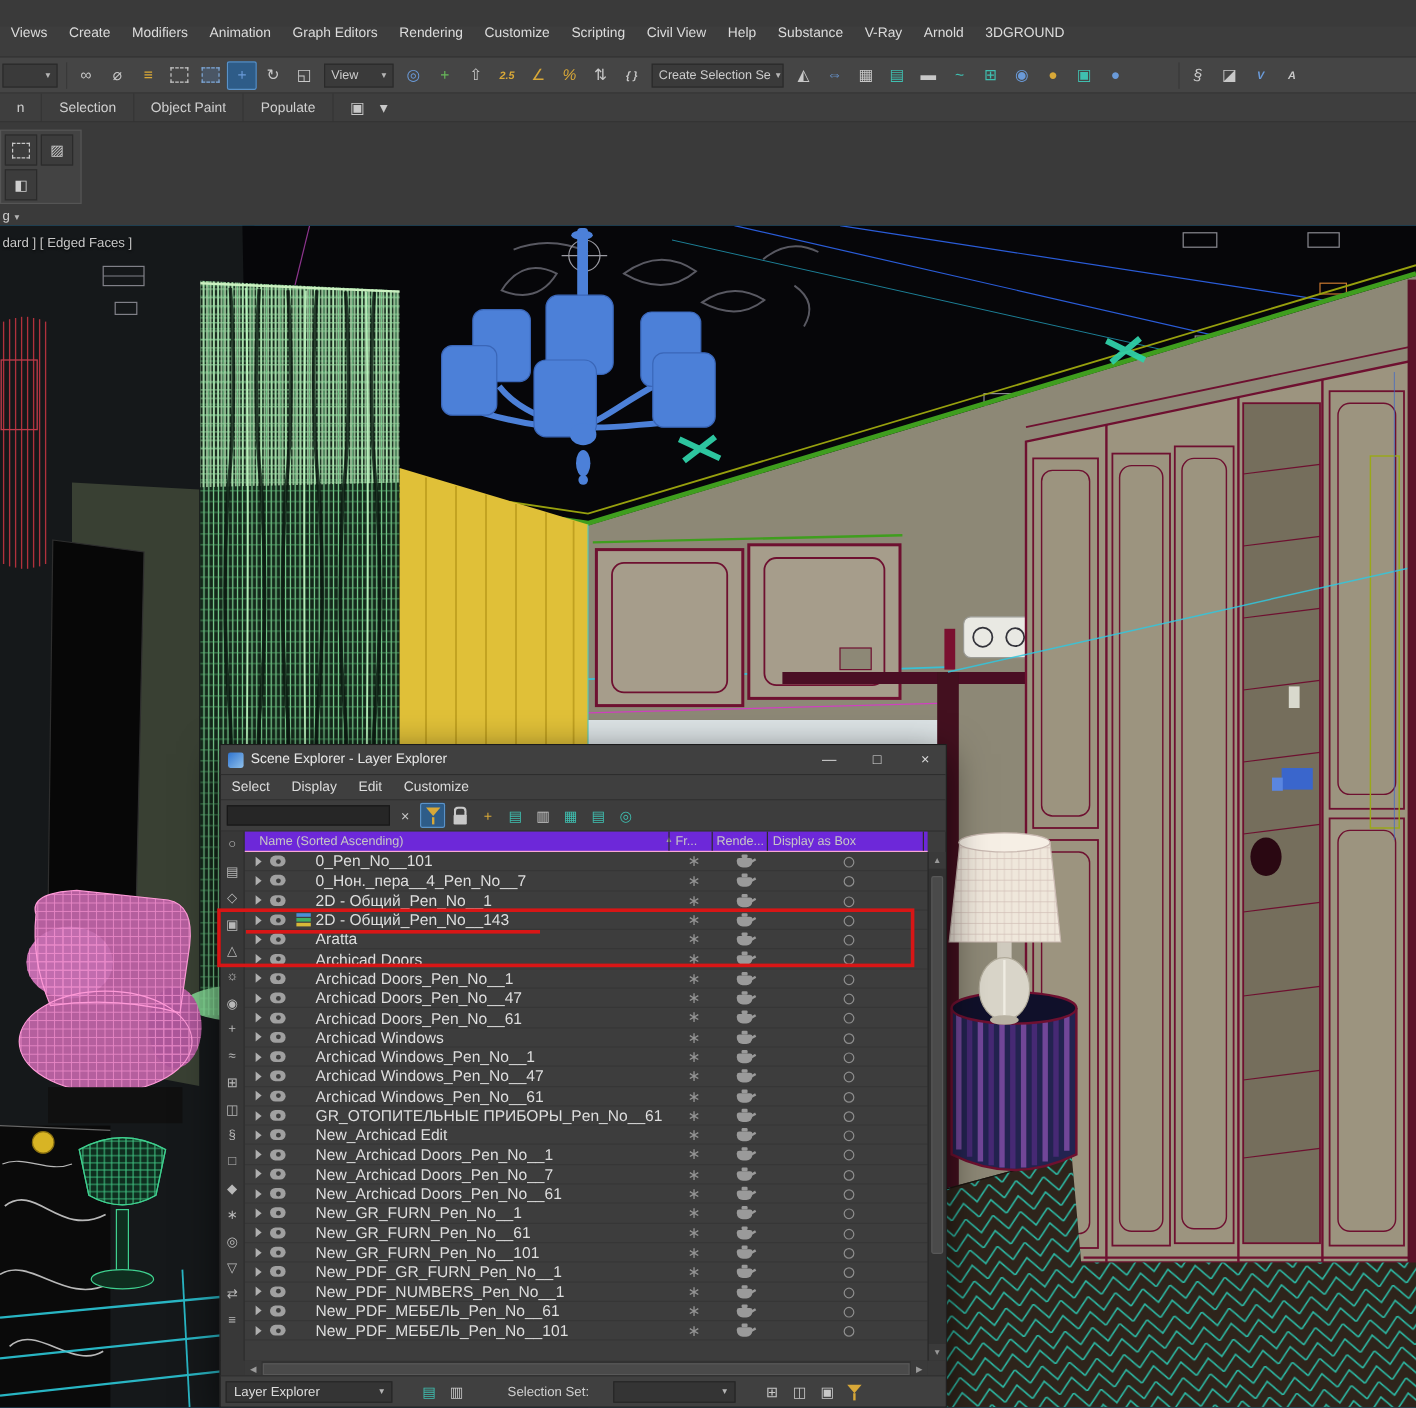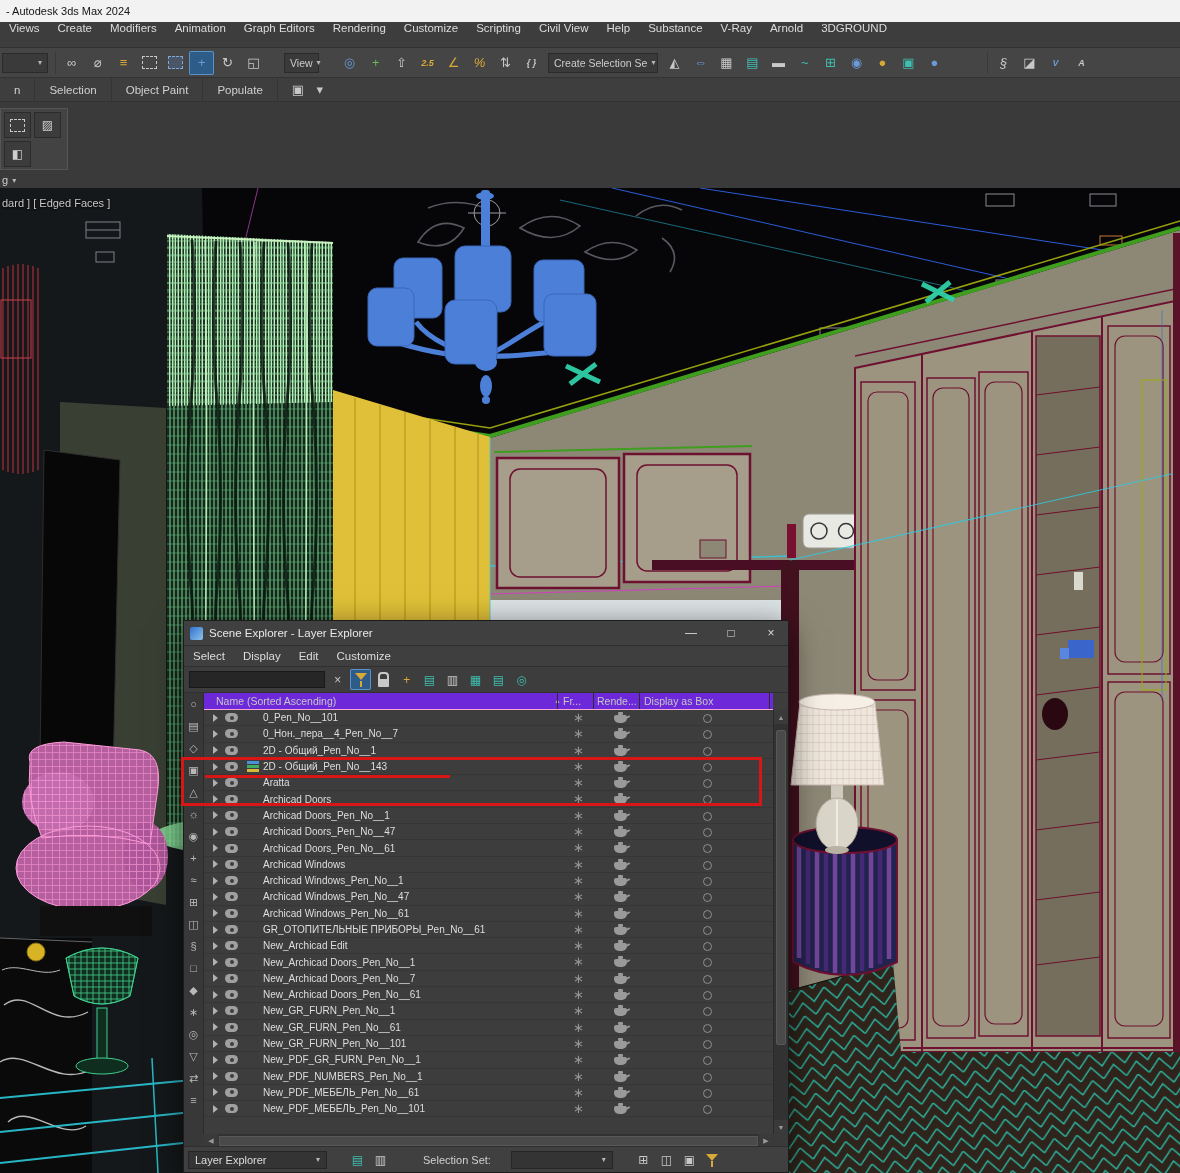--- a/index.html
+++ b/index.html
@@ -81,21 +81,21 @@
   .rows{position:absolute;left:20px;top:89px;width:571px;height:424px;background:#3d3d3d;overflow:hidden}
   .row{height:16.3px;display:flex;align-items:center;position:relative;padding-left:9px;
     border-bottom:1px solid rgba(0,0,0,.10)}
   .tri{width:0;height:0;border-left:5px solid #b0b0b0;border-top:4px solid transparent;
     border-bottom:4px solid transparent;margin-right:7px;flex:none}
   .eye{width:13px;height:9px;background:#a0a0a0;border-radius:55%/80%;position:relative;margin-right:8px;flex:none}
   .eye::after{content:"";position:absolute;left:4.5px;top:2.5px;width:4px;height:4px;background:#3d3d3d;border-radius:50%}
   .lyslot{width:15px;height:12px;margin-right:2px;position:relative;flex:none}
   .row.current .lyslot::before{content:"";position:absolute;left:1px;top:0;width:12px;height:3px;
     background:#4a90d8;box-shadow:0 4px 0 #3fae62,0 8px 0 #d8b838}
-  .rname{color:#dedede;font-size:10px;white-space:nowrap}
+  .rname{color:#dedede;font-size:13px;white-space:nowrap}
   .c-frozen{position:absolute;left:369px;top:0px;color:#949494;font-size:13px}
   .c-frozen::before{content:"∗"}
   .c-rend{position:absolute;left:410px;top:5px;width:13px;height:8px;background:#9a9a9a;border-radius:2px 2px 5px 5px}
   .c-rend::before{content:"";position:absolute;top:-3px;left:4px;width:5px;height:3px;background:#9a9a9a;border-radius:1px}
   .c-rend::after{content:"";position:absolute;right:-3px;top:1px;width:4px;height:2px;background:#9a9a9a;transform:rotate(-30deg)}
   .c-box{position:absolute;left:499px;top:4px;width:9px;height:9px;border:1.2px solid #8e8e8e;border-radius:50%}
   .vscroll{position:absolute;right:0;top:89px;width:15px;height:424px;background:#323232;border-left:1px solid #2a2a2a}
   .vs-btn{height:14px;display:flex;align-items:center;justify-content:center;color:#999;font-size:7px;background:#3a3a3a;width:100%}
   .vs-down{position:absolute;bottom:0}
   .vs-thumb{position:absolute;left:2px;right:2px;top:20px;height:315px;background:#4a4a4a;
@@ -117,21 +117,20 @@
   
   .ann-rect{left:181px;top:757px;width:581px;height:49px;border:3px solid var(--ann,#d81616);
     z-index:30;pointer-events:none}
   .ann-line{left:205px;top:775px;width:245px;height:3px;background:var(--ann,#d81616);z-index:31;pointer-events:none}
 </style>
 </head>
 <body>
 
 <div id="root">
 
-  <div class="titlebar abs">- Autodesk 3ds Max 2024</div>
 
   <div class="menubar abs">
 
   <span class="mitem">Views</span>
       <span class="mitem">Create</span>
       <span class="mitem">Modifiers</span>
       <span class="mitem">Animation</span>
       <span class="mitem">Graph Editors</span>
       <span class="mitem">Rendering</span>
       <span class="mitem">Customize</span>
@@ -170,21 +169,21 @@
         <span class="ticon" data-tone="blue" data-active="true">
           <i>+</i>
         </span>
         <span class="ticon">
           <i>↻</i>
         </span>
         <span class="ticon">
           <i>◱</i>
         </span>
       </span>
-    <div class="tb-dd" style="width:35px;margin:0 17px">
+    <div class="tb-dd" style="width:58px;margin:0 3px">
       <span>View</span>
       <span class="caret" style="margin-left:auto">▾</span>
     </div>
     <span style="display:flex;gap:1px">
 
     <span class="ticon" data-tone="blue">
           <i>◎</i>
         </span>
         <span class="ticon" data-tone="green">
           <i>+</i>

